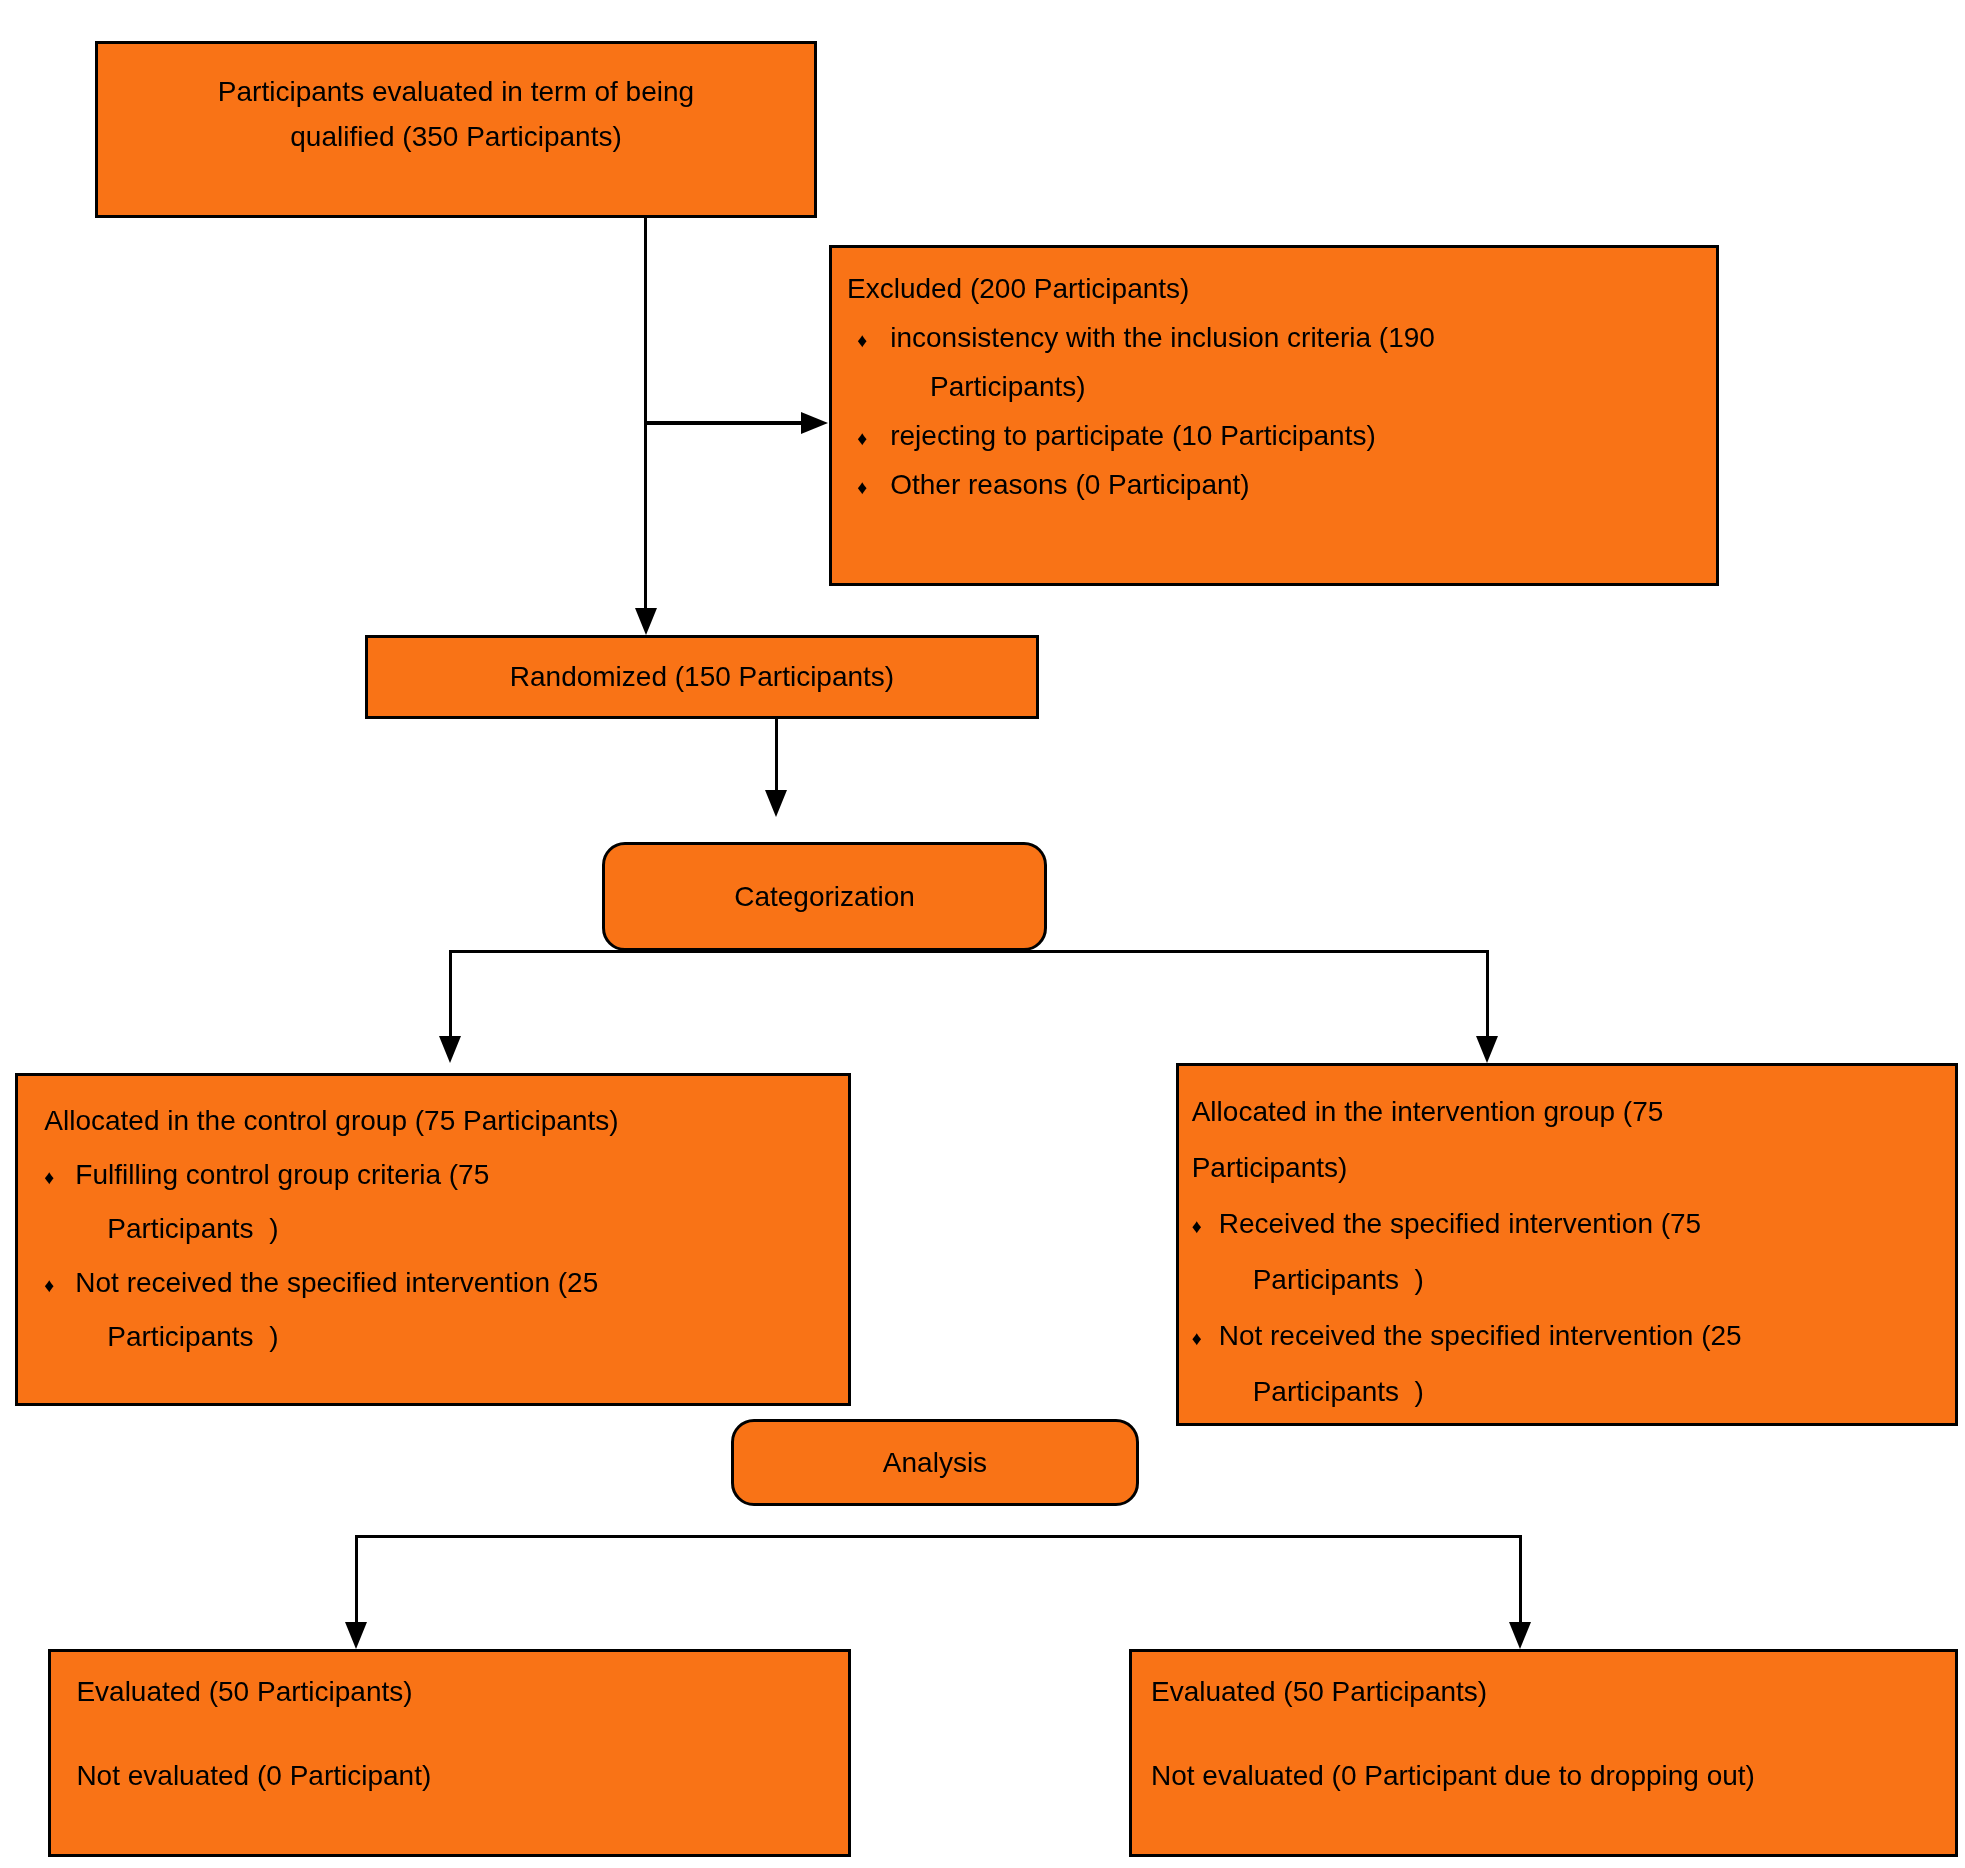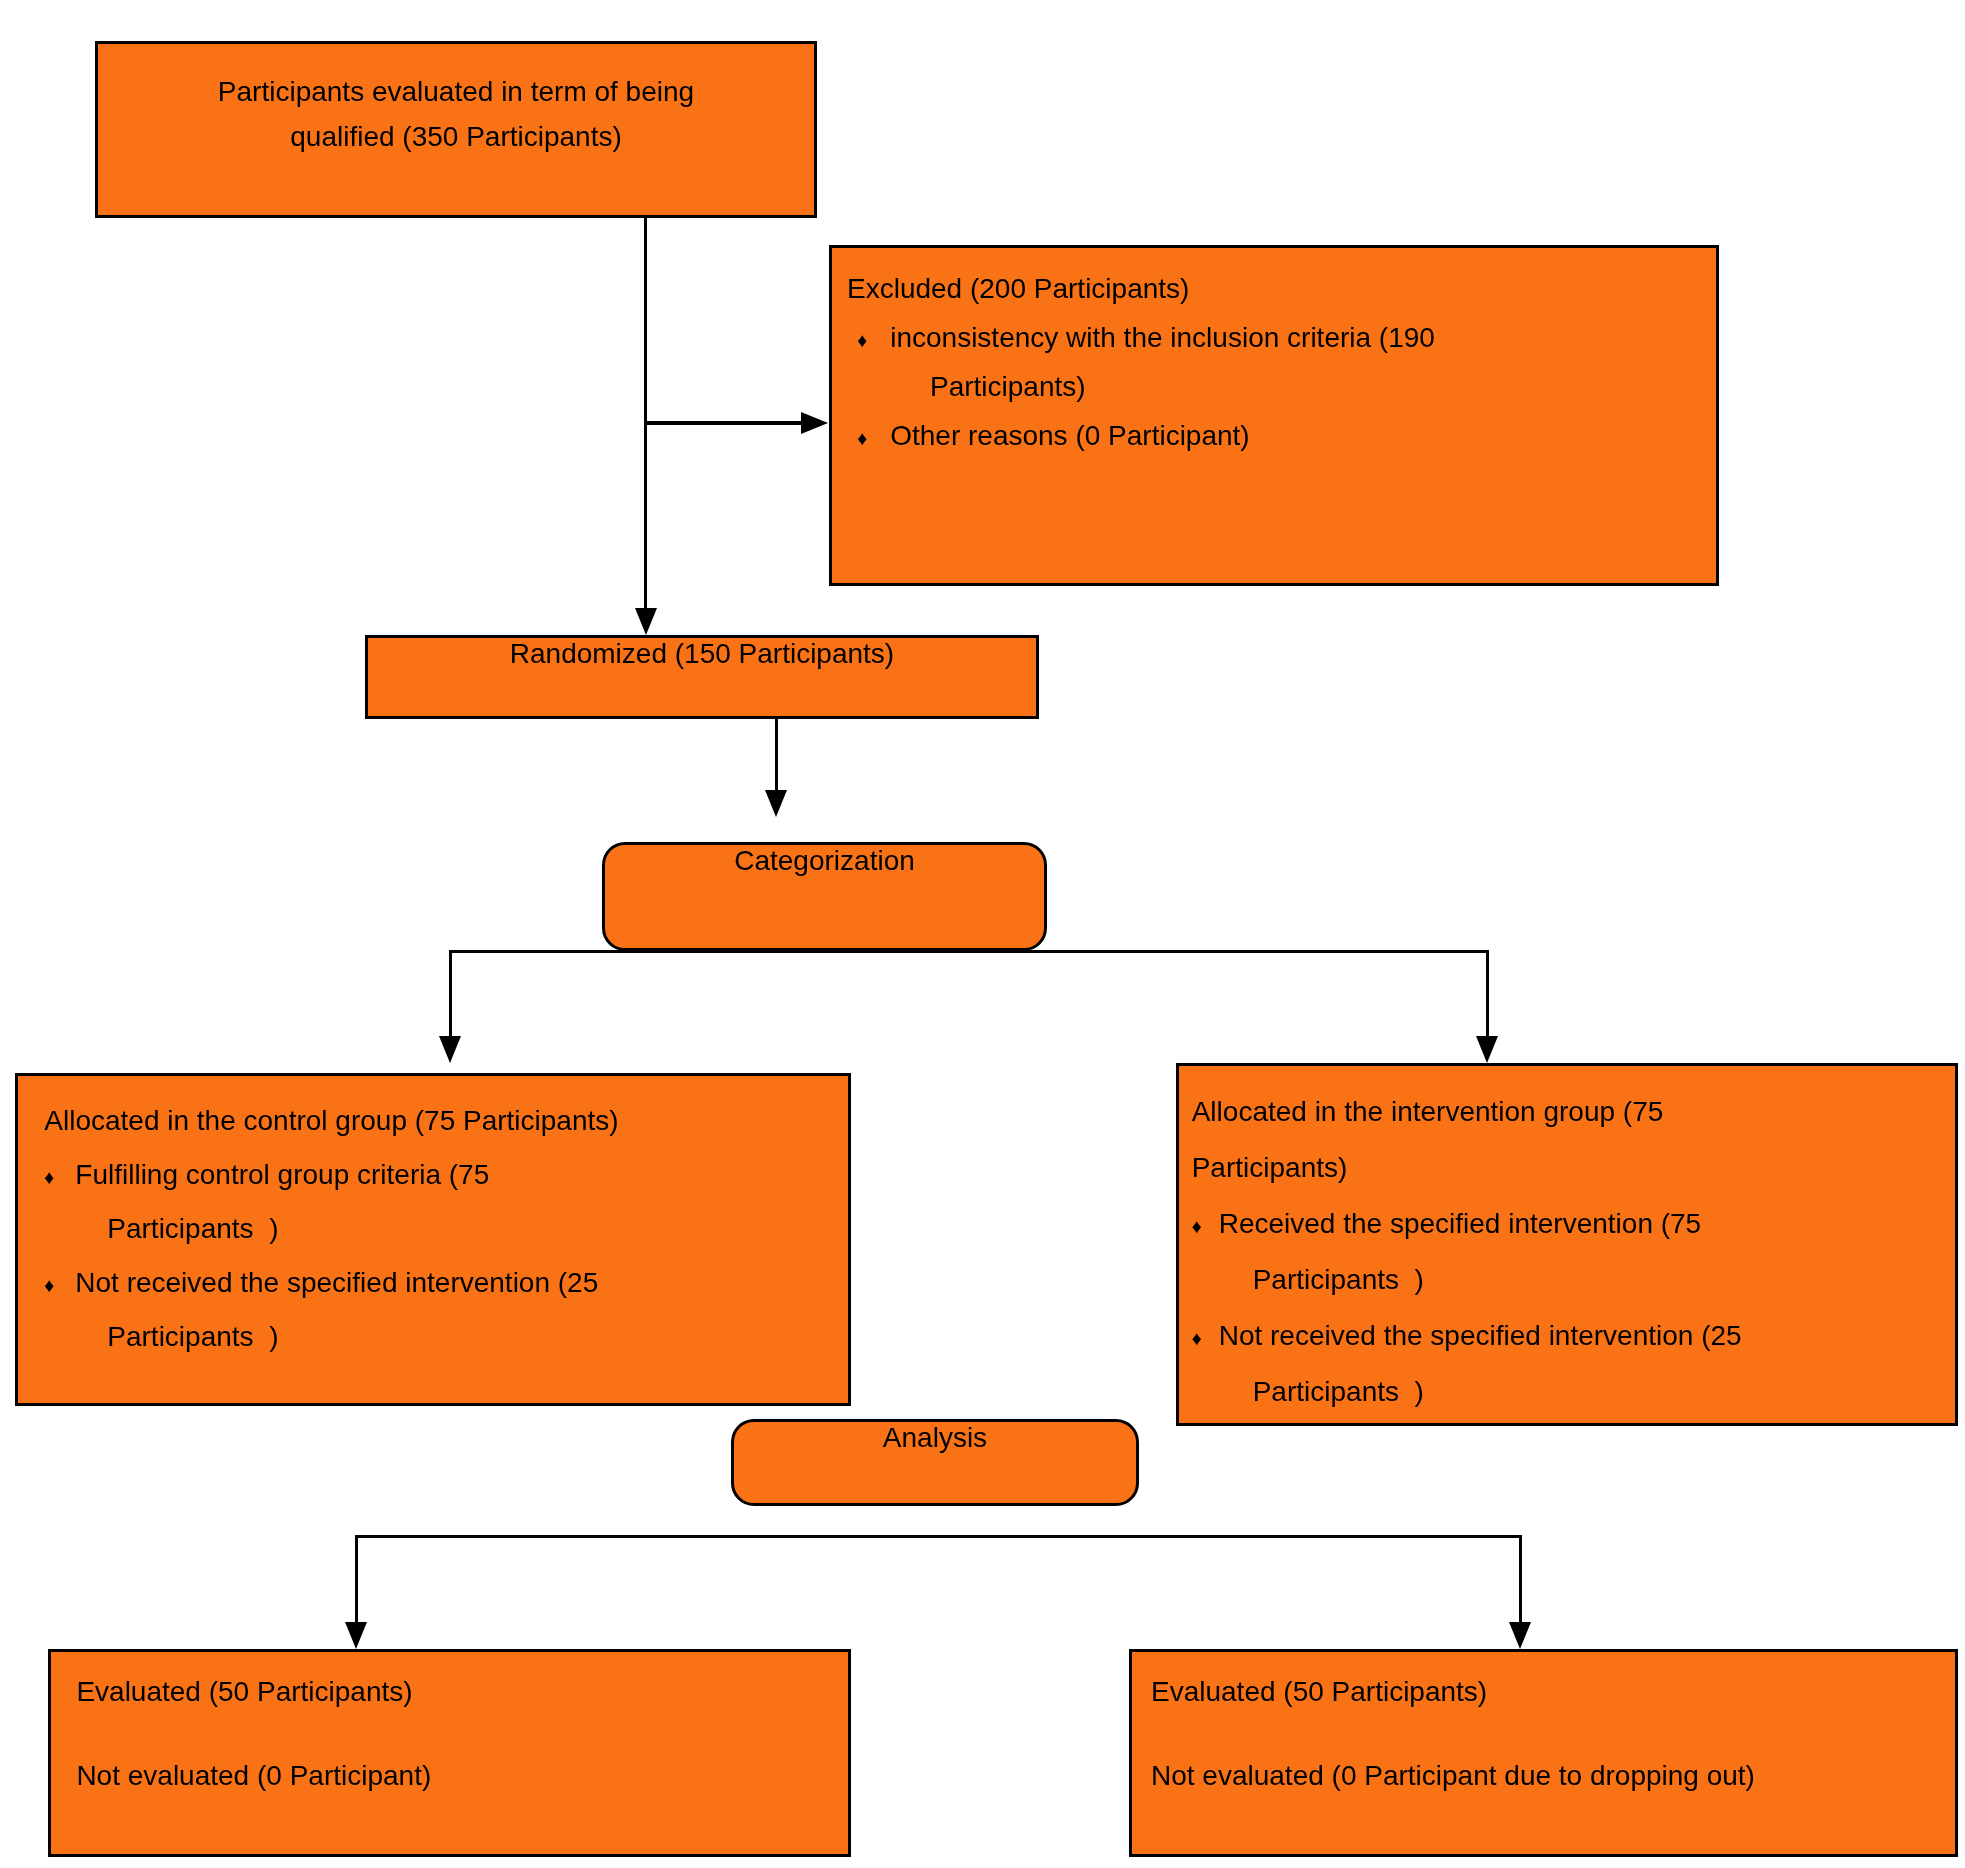--- a/index.html
+++ b/index.html
@@ -11,21 +11,21 @@
     color:#000000;
   }
   .box{
     position:absolute;
     background:#f97316;
     border:3px solid #000000;
     box-sizing:border-box;
     font-size:28px;
   }
   .rounded{border-radius:23px;}
-  .center-text{display:flex;align-items:flex-start;justify-content:center;text-align:center;}
+  .center-text{display:flex;align-items:center;justify-content:center;text-align:center;}
   .txt{white-space:pre;}
   .blt{display:inline-block;font-size:19.5px;}
   
   .box-eligibility{left:95px;top:41px;width:722px;height:177px;border-width:3.4px;padding-top:25.4px;text-align:center;}
   .box-eligibility .ln{line-height:45px;height:45px;}
   
   .box-excluded{left:829px;top:245px;width:890px;height:341px;padding:16px 9px 0 15px;}
   .box-excluded .ln{line-height:49px;height:49px;}
   .box-excluded .ln.bullet{margin-left:10.2px;}
   .box-excluded .ln.bullet .blt{width:33px;}
@@ -79,20 +79,21 @@
   <div class="cline" style="left:644px;top:218px;width:3px;height:394px;"></div>
   <div class="arrow-down" style="left:635px;top:608px;"></div>
 
   <div class="cline" style="left:646px;top:421px;width:156px;height:4.2px;"></div>
   <div class="arrow-right" style="left:801px;top:412px;"></div>
 
   <div class="box box-excluded">
     <div class="ln"><span class="txt">Excluded (200 Participants)</span></div>
     <div class="ln bullet"><span class="blt">♦</span><span class="txt">inconsistency with the inclusion criteria (190</span></div>
     <div class="ln cont"><span class="txt">Participants)</span></div>
+    <div class="ln bullet"><span class="blt">♦</span><span class="txt">rejecting to participate (10 Participants)</span></div>
     <div class="ln bullet"><span class="blt">♦</span><span class="txt">Other reasons (0 Participant)</span></div>
   </div>
 
   <div class="box box-randomized center-text">
     <span class="txt">Randomized (150 Participants)</span>
   </div>
 
   <div class="cline" style="left:775px;top:719px;width:3px;height:73px;"></div>
   <div class="arrow-down" style="left:765px;top:790px;"></div>
 

